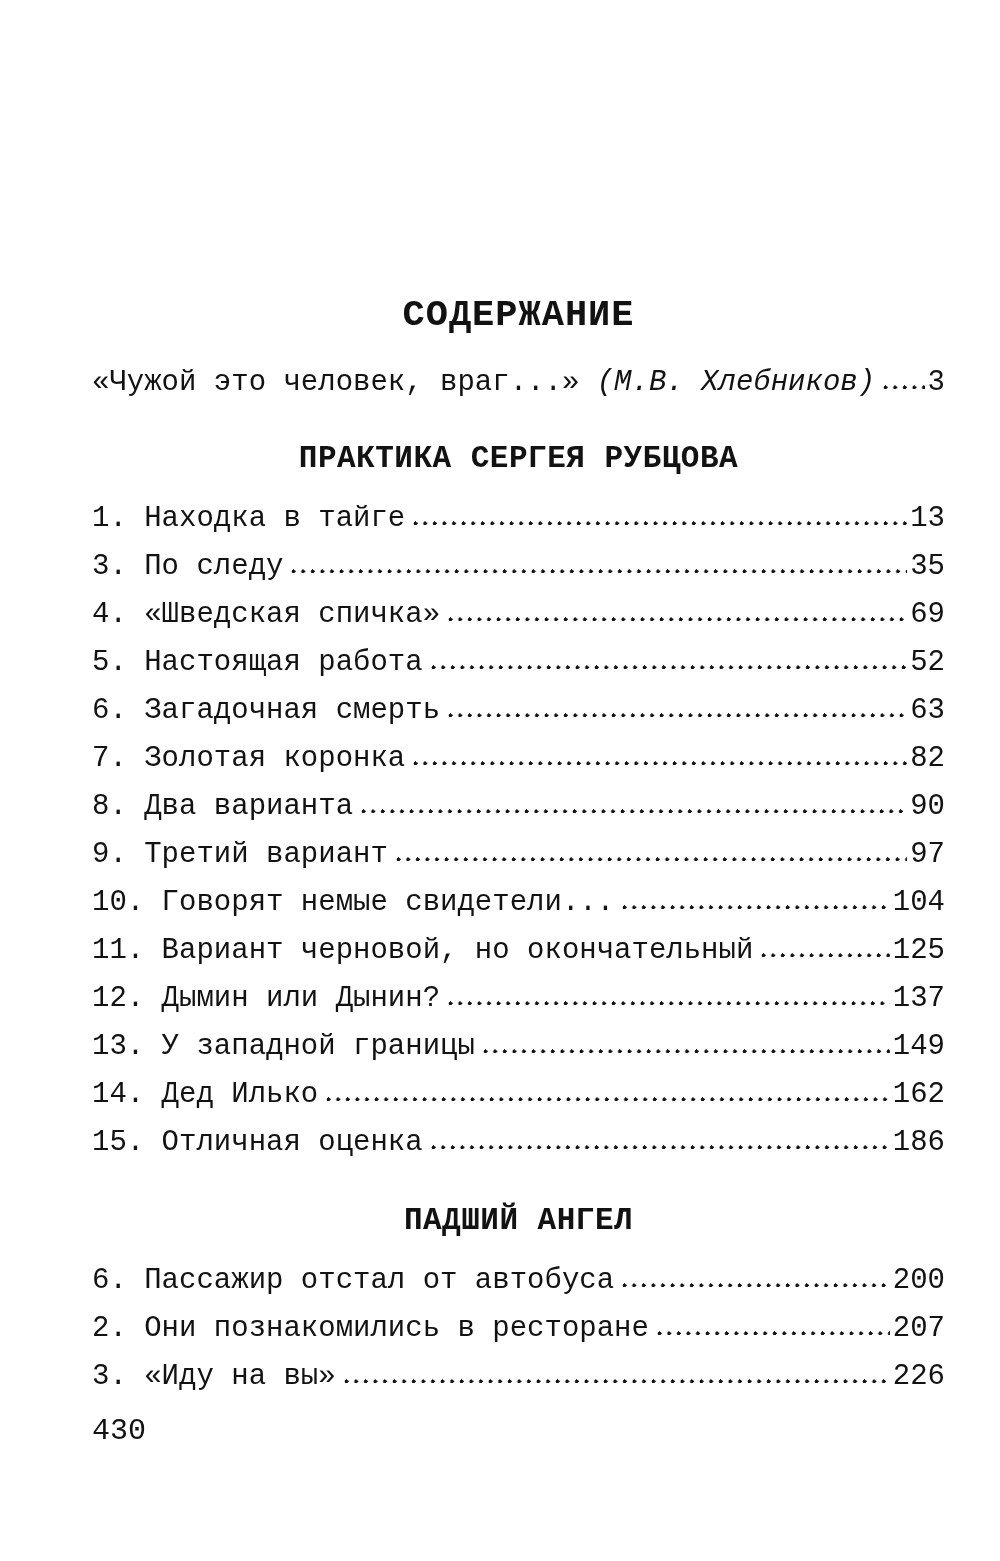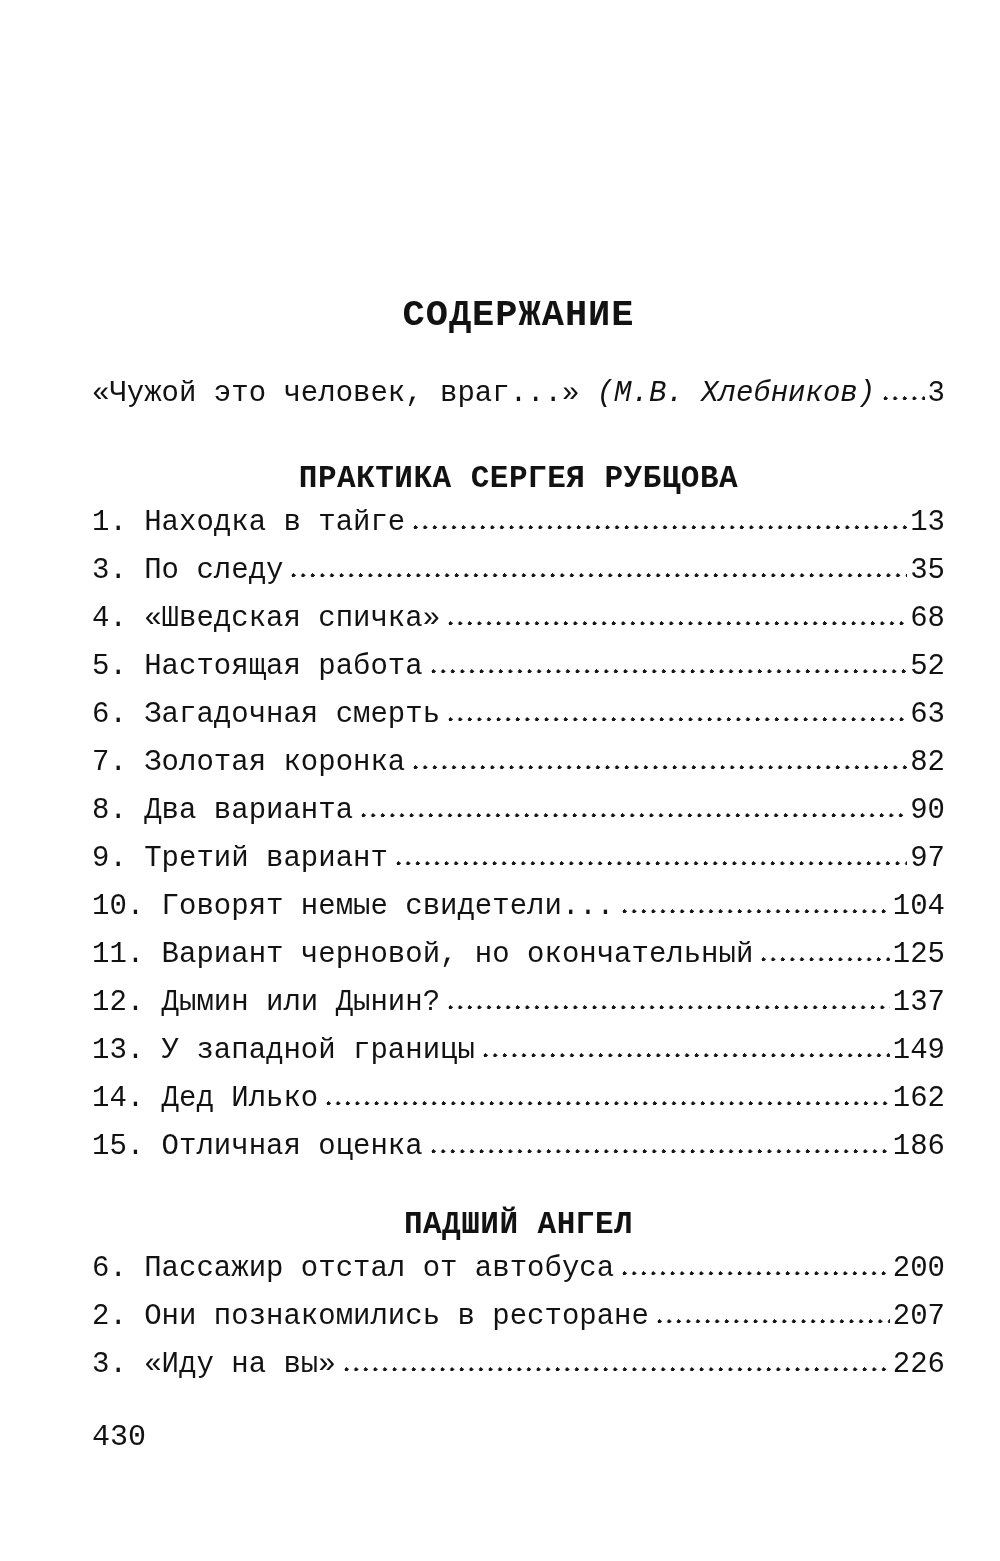--- a/index.html
+++ b/index.html
@@ -18,53 +18,53 @@
   .toc-title {
     padding-top: 292px;
     text-align: center;
     font-size: 37px;
     font-weight: bold;
     line-height: 46px;
     letter-spacing: 1px;
     white-space: nowrap;
   }
   .section-heading {
-    margin-top: 41px;
+    margin-top: 32px;
     text-align: center;
     font-size: 31px;
     font-weight: bold;
     line-height: 40px;
     letter-spacing: 0.5px;
     white-space: nowrap;
   }
   .section-heading.second { margin-top: 34px; }
-  .toc-list { }
+  .toc-list { margin-top: 16px; }
   .row {
     display: flex;
     align-items: baseline;
     font-size: 29px;
     line-height: 48px;
     white-space: nowrap;
   }
-  .row.front { margin-top: 32px; }
+  .row.front { margin-top: 21px; }
   .row .t { flex: 0 0 auto; }
   .row .t i { font-style: italic; }
   .dots {
     flex: 1 1 auto;
     min-width: 12px;
     height: 5px;
     margin: 0 3px 0 8px;
     background-image: radial-gradient(circle 2.05px at 2.5px 2.4px, #161616 96%, rgba(0,0,0,0) 100%);
     background-size: 9.6px 5px;
     background-repeat: repeat-x;
     background-position: left bottom;
   }
   .pg { flex: 0 0 auto; }
   .folio {
-    margin-top: 32px;
+    margin-top: 14px;
     font-size: 30px;
     line-height: 32px;
   }
 </style>
 </head>
 <body>
 
 <div class="page">
 
   <div class="toc-title">СОДЕРЖАНИЕ</div>
@@ -84,21 +84,21 @@
       <span class="pg">13</span>
     </div>
     <div class="row">
       <span class="t">3. По следу</span>
       <span class="dots"></span>
       <span class="pg">35</span>
     </div>
     <div class="row">
       <span class="t">4. «Шведская спичка»</span>
       <span class="dots"></span>
-      <span class="pg">68</span>
+      <span class="pg">69</span>
     </div>
     <div class="row">
       <span class="t">5. Настоящая работа</span>
       <span class="dots"></span>
       <span class="pg">52</span>
     </div>
     <div class="row">
       <span class="t">6. Загадочная смерть</span>
       <span class="dots"></span>
       <span class="pg">63</span>

